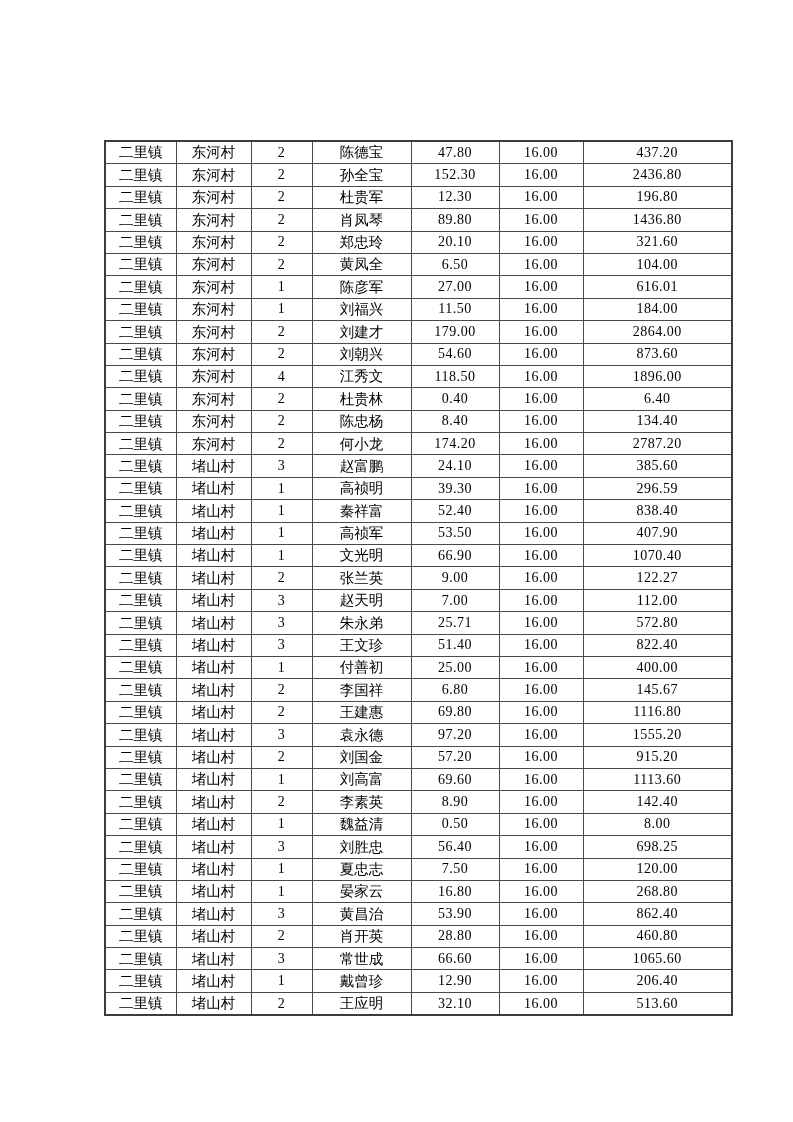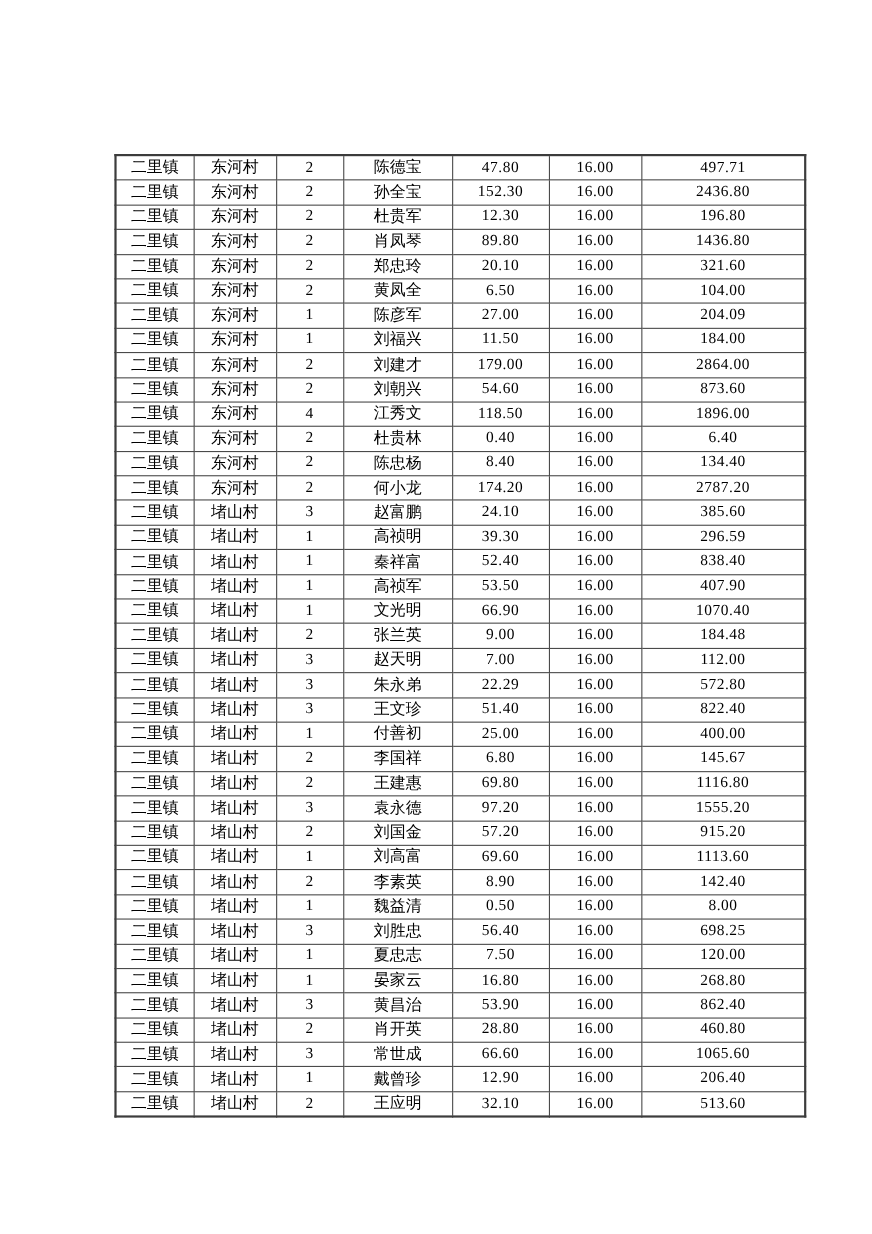--- a/index.html
+++ b/index.html
@@ -63,21 +63,21 @@
       <col class="c-total">
     </colgroup>
     <tbody>
         <tr>
           <td>二里镇</td>
           <td>东河村</td>
           <td class="num">2</td>
           <td>陈德宝</td>
           <td class="num">47.80</td>
           <td class="num">16.00</td>
-          <td class="num">497.71</td>
+          <td class="num">437.20</td>
         </tr>
         <tr>
           <td>二里镇</td>
           <td>东河村</td>
           <td class="num">2</td>
           <td>孙全宝</td>
           <td class="num">152.30</td>
           <td class="num">16.00</td>
           <td class="num">2436.80</td>
         </tr>
@@ -117,21 +117,21 @@
           <td class="num">16.00</td>
           <td class="num">104.00</td>
         </tr>
         <tr>
           <td>二里镇</td>
           <td>东河村</td>
           <td class="num">1</td>
           <td>陈彦军</td>
           <td class="num">27.00</td>
           <td class="num">16.00</td>
-          <td class="num">204.09</td>
+          <td class="num">616.01</td>
         </tr>
         <tr>
           <td>二里镇</td>
           <td>东河村</td>
           <td class="num">1</td>
           <td>刘福兴</td>
           <td class="num">11.50</td>
           <td class="num">16.00</td>
           <td class="num">184.00</td>
         </tr>
@@ -234,37 +234,37 @@
           <td class="num">16.00</td>
           <td class="num">1070.40</td>
         </tr>
         <tr>
           <td>二里镇</td>
           <td>堵山村</td>
           <td class="num">2</td>
           <td>张兰英</td>
           <td class="num">9.00</td>
           <td class="num">16.00</td>
-          <td class="num">184.48</td>
+          <td class="num">122.27</td>
         </tr>
         <tr>
           <td>二里镇</td>
           <td>堵山村</td>
           <td class="num">3</td>
           <td>赵天明</td>
           <td class="num">7.00</td>
           <td class="num">16.00</td>
           <td class="num">112.00</td>
         </tr>
         <tr>
           <td>二里镇</td>
           <td>堵山村</td>
           <td class="num">3</td>
           <td>朱永弟</td>
-          <td class="num">22.29</td>
+          <td class="num">25.71</td>
           <td class="num">16.00</td>
           <td class="num">572.80</td>
         </tr>
         <tr>
           <td>二里镇</td>
           <td>堵山村</td>
           <td class="num">3</td>
           <td>王文珍</td>
           <td class="num">51.40</td>
           <td class="num">16.00</td>

